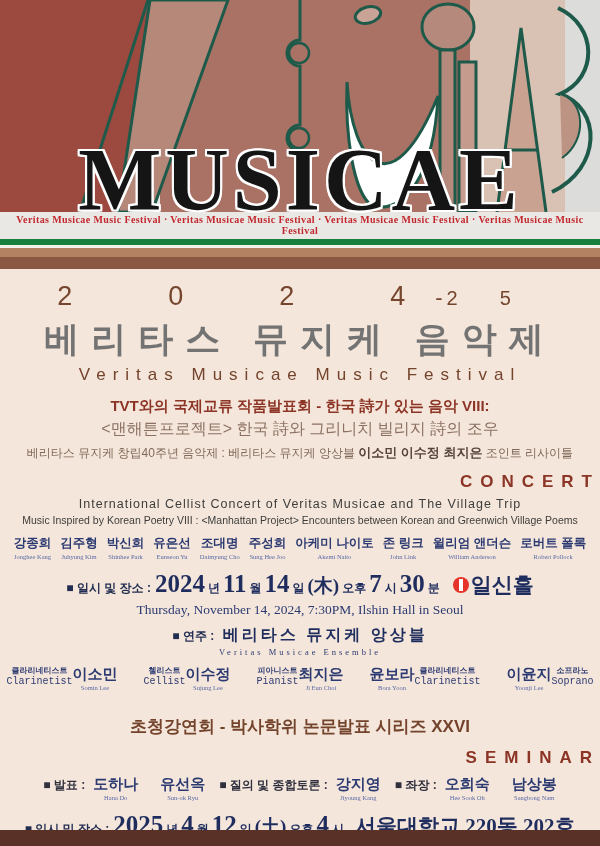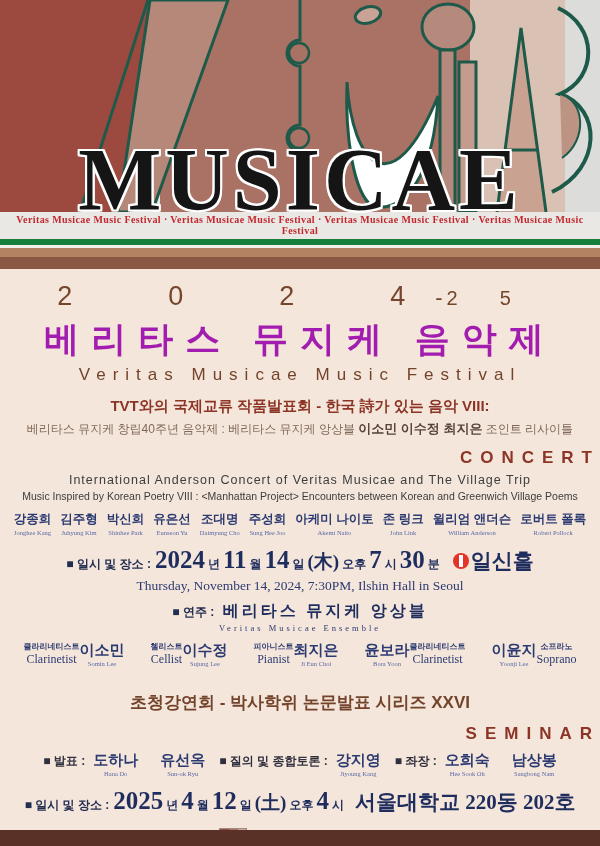--- a/index.html
+++ b/index.html
@@ -17,21 +17,21 @@
     letter-spacing:.4px;padding:2px 0 3px;position:relative;z-index:1;}
   .stripe-green{height:6px;background:#17803c;}
   .stripe-gap{height:3px;background:#f3f1ec;}
   .stripe-tan{height:9px;background:#b28263;}
   .stripe-brown{height:12px;background:#8a5742;}
   
   .years{display:flex;justify-content:center;align-items:baseline;color:#75452e;margin:12px 0 2px;}
   .y-main{font-size:27px;letter-spacing:96px;padding-left:10px;}
   .y-dash{font-size:22px;margin:0 4px 0 -66px;}
   .y-sub{font-size:20px;letter-spacing:42px;}
-  .title-kr{text-align:center;color:#a21caf;font-family:"Liberation Serif","DejaVu Serif",serif;
+  .title-kr{text-align:center;color:#737373;font-family:"Liberation Serif","DejaVu Serif",serif;
     font-weight:bold;font-size:35px;letter-spacing:12px;margin-top:4px;}
   .title-en{text-align:center;color:#74432c;font-size:17px;letter-spacing:7px;margin-top:2px;}
   .tvt{text-align:center;color:#8c3425;font-weight:bold;font-size:15px;margin-top:12px;}
   .manhattan{text-align:center;color:#8c7163;font-size:16px;margin-top:3px;}
   .anniv{text-align:center;color:#80695a;font-size:12px;margin-top:4px;}
   .anniv b{color:#55423a;font-size:13px;}
   
   .concert-title,.seminar-title{text-align:right;color:#8c3425;font-weight:bold;
     font-size:17px;letter-spacing:8px;margin-top:10px;}
   .c-line1{text-align:center;color:#3d3d3d;font-size:12.5px;letter-spacing:1px;margin-top:5px;}
@@ -52,21 +52,21 @@
   .date-en{text-align:center;color:#2c3a72;font-family:"Liberation Serif","DejaVu Serif",serif;
     font-size:13.5px;margin-top:3px;}
   .perf-line{text-align:center;margin-top:7px;color:#1f2d5e;}
   .perf-line .ens{font-weight:bold;font-size:16px;letter-spacing:3px;}
   .ens-en{text-align:center;color:#2c3a72;font-family:"Liberation Serif","DejaVu Serif",serif;
     font-size:8.5px;letter-spacing:3px;margin-top:1px;}
   .performers{display:flex;justify-content:center;gap:26px;margin-top:8px;}
   .performer{display:flex;align-items:flex-start;}
   .p-col{display:flex;flex-direction:column;align-items:center;white-space:nowrap;}
   .p-role-top{color:#2c3a72;font-weight:bold;font-size:8px;}
-  .p-role-bot{color:#2c3a72;font-family:Liberation Serif, serif;font-size:12px;}
+  .p-role-bot{color:#2c3a72;font-family:Liberation Mono, monospace;font-size:10px;}
   .p-name-top{color:#2c3a72;font-weight:bold;font-size:15px;}
   .p-name-bot{color:#5b6aa8;font-size:6.5px;font-family:"Liberation Serif","DejaVu Serif",serif;}
   
   .seminar-kr{text-align:center;color:#74432c;font-weight:bold;font-size:17px;margin-top:24px;}
   .panel{display:flex;justify-content:center;align-items:flex-start;gap:14px;margin-top:7px;}
   .panel-item{display:flex;gap:8px;align-items:flex-start;}
   .panel-label{font-weight:bold;font-size:12px;color:#2f2f3d;padding-top:2px;white-space:nowrap;}
   .panel-person{display:flex;flex-direction:column;align-items:center;white-space:nowrap;}
   .panel-kr{color:#2c3a72;font-weight:bold;font-size:15px;}
   .panel-en{color:#5b6aa8;font-size:6.5px;font-family:"Liberation Serif","DejaVu Serif",serif;}
@@ -120,24 +120,25 @@
   <div class="years">
     <span class="y-main">2024</span>
     <span class="y-dash">-</span>
     <span class="y-sub">25</span>
   </div>
 
   <div class="title-kr">베리타스 뮤지케 음악제</div>
   <div class="title-en">Veritas Musicae Music Festival</div>
 
   <div class="tvt">TVT와의 국제교류 작품발표회 - 한국 詩가 있는 음악 VIII:</div>
+  <div class="manhattan">&lt;맨해튼프로젝트&gt; 한국 詩와 그리니치 빌리지 詩의 조우</div>
   <div class="anniv"><span>베리타스 뮤지케 창립40주년 음악제 : 베리타스 뮤지케 앙상블 </span><b>이소민 이수정 최지은</b><span> 조인트 리사이틀</span></div>
 
   <div class="concert-title">CONCERT</div>
-  <div class="c-line1">International Anderson Concert of Veritas Musicae and The Village Trip</div>
+  <div class="c-line1">International Cellist Concert of Veritas Musicae and The Village Trip</div>
   <div class="c-line2">Music Inspired by Korean Poetry VIII : &lt;Manhattan Project&gt; Encounters between Korean and Greenwich Village Poems</div>
 
   <div class="composers">
 
       <div class="composer">
         <span class="c-kr">강종희</span>
         <span class="c-en">Jonghee Kang</span>
       </div>
 
       <div class="composer">

